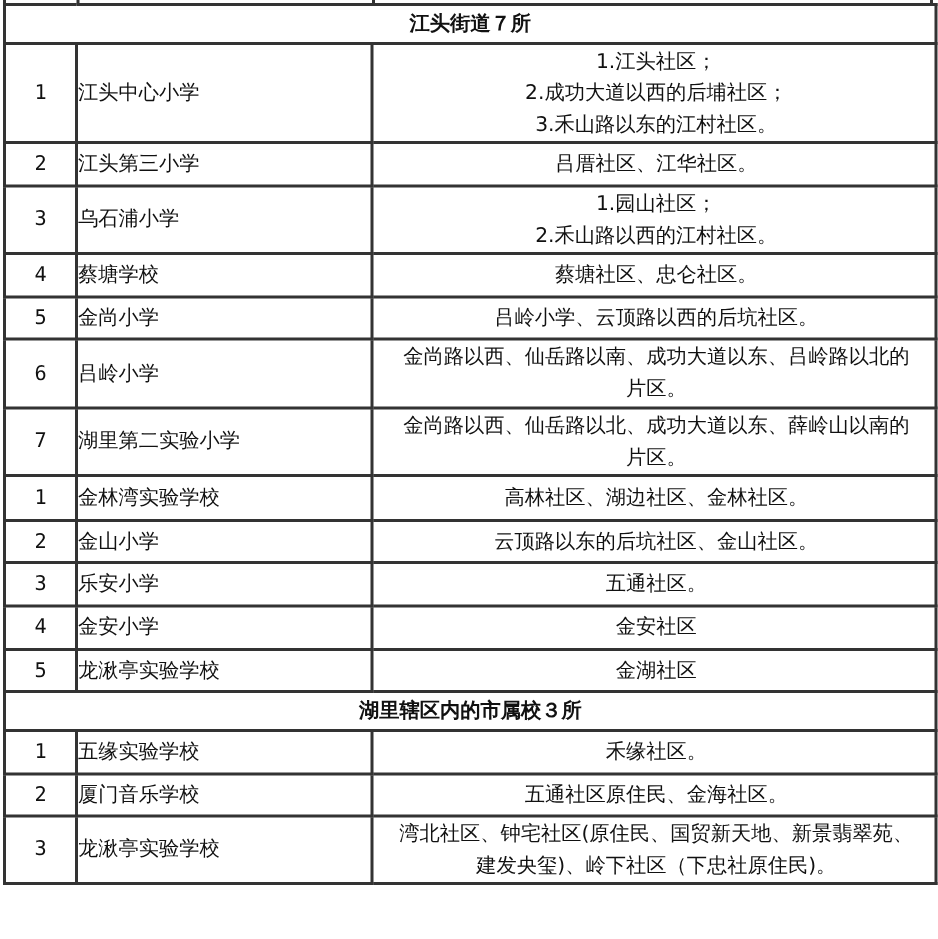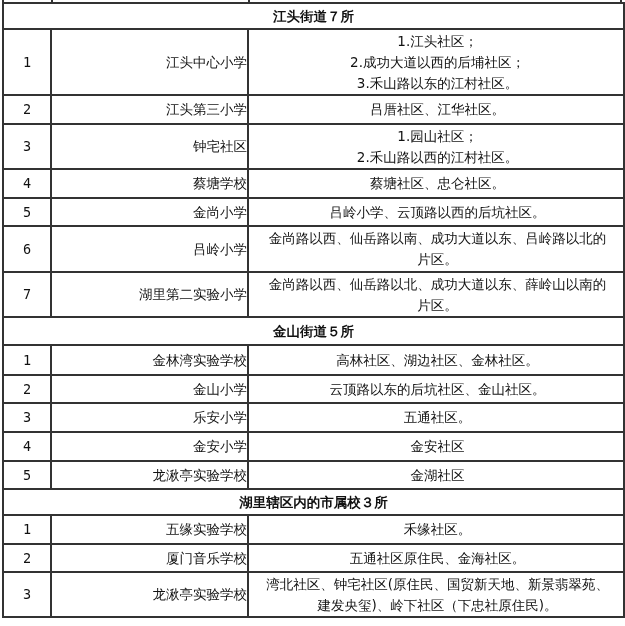--- a/index.html
+++ b/index.html
@@ -61,21 +61,21 @@
     font-weight: bold;
     font-size: 14px;
     height: 24px;
   }
   td.idx {
     text-align: center;
     font-family: "DejaVu Sans Mono", "Liberation Mono", monospace;
     font-size: 13px;
   }
   td.name {
-    text-align: right;
+    text-align: left;
   }
   td.area {
     text-align: center;
     padding-left: 5px !important;
     padding-right: 2px !important;
     letter-spacing: 0px;
   }
   td.area .line {
     display: block;
     white-space: nowrap;
@@ -115,21 +115,21 @@
       </tr>
       <tr class="r1" style="height:29px">
         <td class="idx">2</td>
         <td class="name">江头第三小学</td>
         <td class="area">
           <span class="line">吕厝社区、江华社区。</span>
         </td>
       </tr>
       <tr class="r2" style="height:45px">
         <td class="idx">3</td>
-        <td class="name">钟宅社区</td>
+        <td class="name">乌石浦小学</td>
         <td class="area">
           <span class="line">1.园山社区；</span>
           <span class="line">2.禾山路以西的江村社区。</span>
         </td>
       </tr>
       <tr class="r1" style="height:29px">
         <td class="idx">4</td>
         <td class="name">蔡塘学校</td>
         <td class="area">
           <span class="line">蔡塘社区、忠仑社区。</span>
@@ -152,23 +152,20 @@
       </tr>
       <tr class="r2" style="height:45px">
         <td class="idx">7</td>
         <td class="name">湖里第二实验小学</td>
         <td class="area">
           <span class="line">金尚路以西、仙岳路以北、成功大道以东、薛岭山以南的</span>
           <span class="line">片区。</span>
         </td>
       </tr>
 
-      <tr class="r1" style="height:28px">
-        <td class="section" colspan="3">金山街道５所</td>
-      </tr>
       <tr class="r1" style="height:30px">
         <td class="idx">1</td>
         <td class="name">金林湾实验学校</td>
         <td class="area">
           <span class="line">高林社区、湖边社区、金林社区。</span>
         </td>
       </tr>
       <tr class="r1" style="height:28px">
         <td class="idx">2</td>
         <td class="name">金山小学</td>

